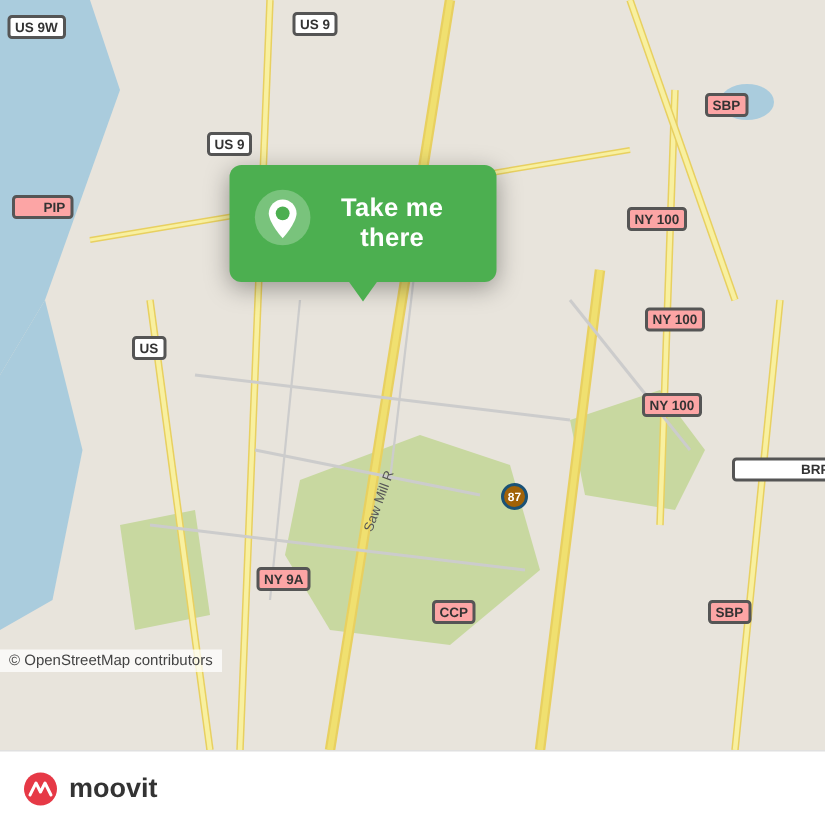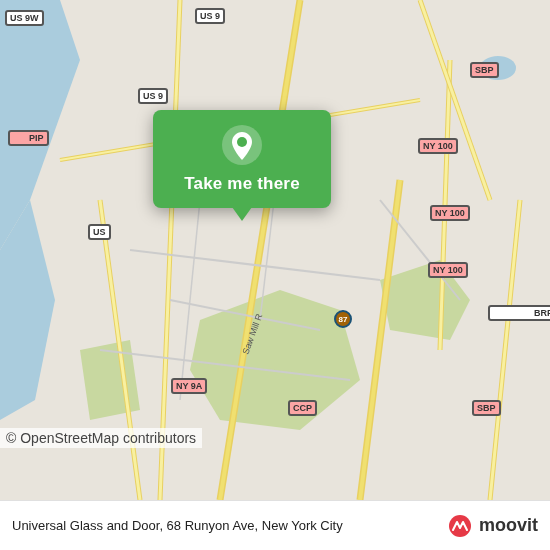--- a/index.html
+++ b/index.html
@@ -23,21 +23,21 @@
 
     
     .popup-card {
       position: absolute;
       top: 110px;
       left: 153px;
       width: 178px;
       background: #4CAF50;
       border-radius: 8px;
       display: flex;
-      flex-direction: column;
+      flex-direction: row;
       align-items: center;
       padding: 14px 16px 14px 16px;
       box-shadow: 0 4px 16px rgba(0,0,0,0.35);
       z-index: 10;
     }
 
     .popup-pin {
       width: 42px;
       height: 42px;
       margin-bottom: 8px;
@@ -62,21 +62,21 @@
       border-right: 10px solid transparent;
       border-top: 14px solid #4CAF50;
     }
 
     
     .attribution {
       position: absolute;
       bottom: 52px;
       left: 0;
       background: rgba(255,255,255,0.75);
-      font-size: 14px;
+      font-size: 10px;
       color: #444;
       padding: 2px 6px;
       z-index: 5;
     }
 
     
     .bottom-bar {
       width: 550px;
       height: 50px;
       background: #fff;
@@ -115,21 +115,21 @@
       border: 2px solid #701a75;
       border-radius: 3px;
       font-size: 9px;
       font-weight: bold;
       padding: 1px 3px;
       color: #333;
       z-index: 3;
     }
     .road-badge.us { background: #fff; border-color: #555; }
     .road-badge.ny { background: #fca5a5; border-color: #555; }
-    .road-badge.interstate { background: #a16207; color: #fff; border-color: #1a5276; border-radius: 50%; width: 18px; height: 18px; display: flex; align-items: center; justify-content: center; font-size: 8px; }
+    .road-badge.interstate { background: #a16207; color: #fff; border-color: #1a5276; border-radius: 50%; width: 18px; height: 18px; display: flex; align-items: center; justify-content: center; font-size: 8px; margin-top: 12px; }
     .road-badge.brp { background: #fff; border-color: #555; padding-left: 44px; }
   </style>
 </head>
 <body>
 
 <div id="map-container">
 
   <svg class="map-svg" viewBox="0 0 550 500" xmlns="http://www.w3.org/2000/svg">
 
     <rect width="550" height="500" fill="#e8e4dc"></rect>
@@ -201,21 +201,20 @@
     </svg>
     <span class="popup-label">Take me there</span>
   </div>
 
   <div class="attribution">
     <span>© OpenStreetMap contributors</span>
   </div>
 </div>
 
 <div class="bottom-bar">
-  <span class="bottom-bar-text">Universal Glass and Door, 68 Runyon Ave, New York City</span>
   <div class="moovit-logo">
 
     <svg width="30" height="24" viewBox="0 0 30 24" xmlns="http://www.w3.org/2000/svg">
       <circle cx="15" cy="12" r="11" fill="#e63946"></circle>
       <path d="M8 16 L12 8 L15 14 L18 8 L22 16" stroke="white" stroke-width="2" fill="none" stroke-linecap="round" stroke-linejoin="round"></path>
     </svg>
     <span class="moovit-text">moovit</span>
   </div>
 </div>
 

